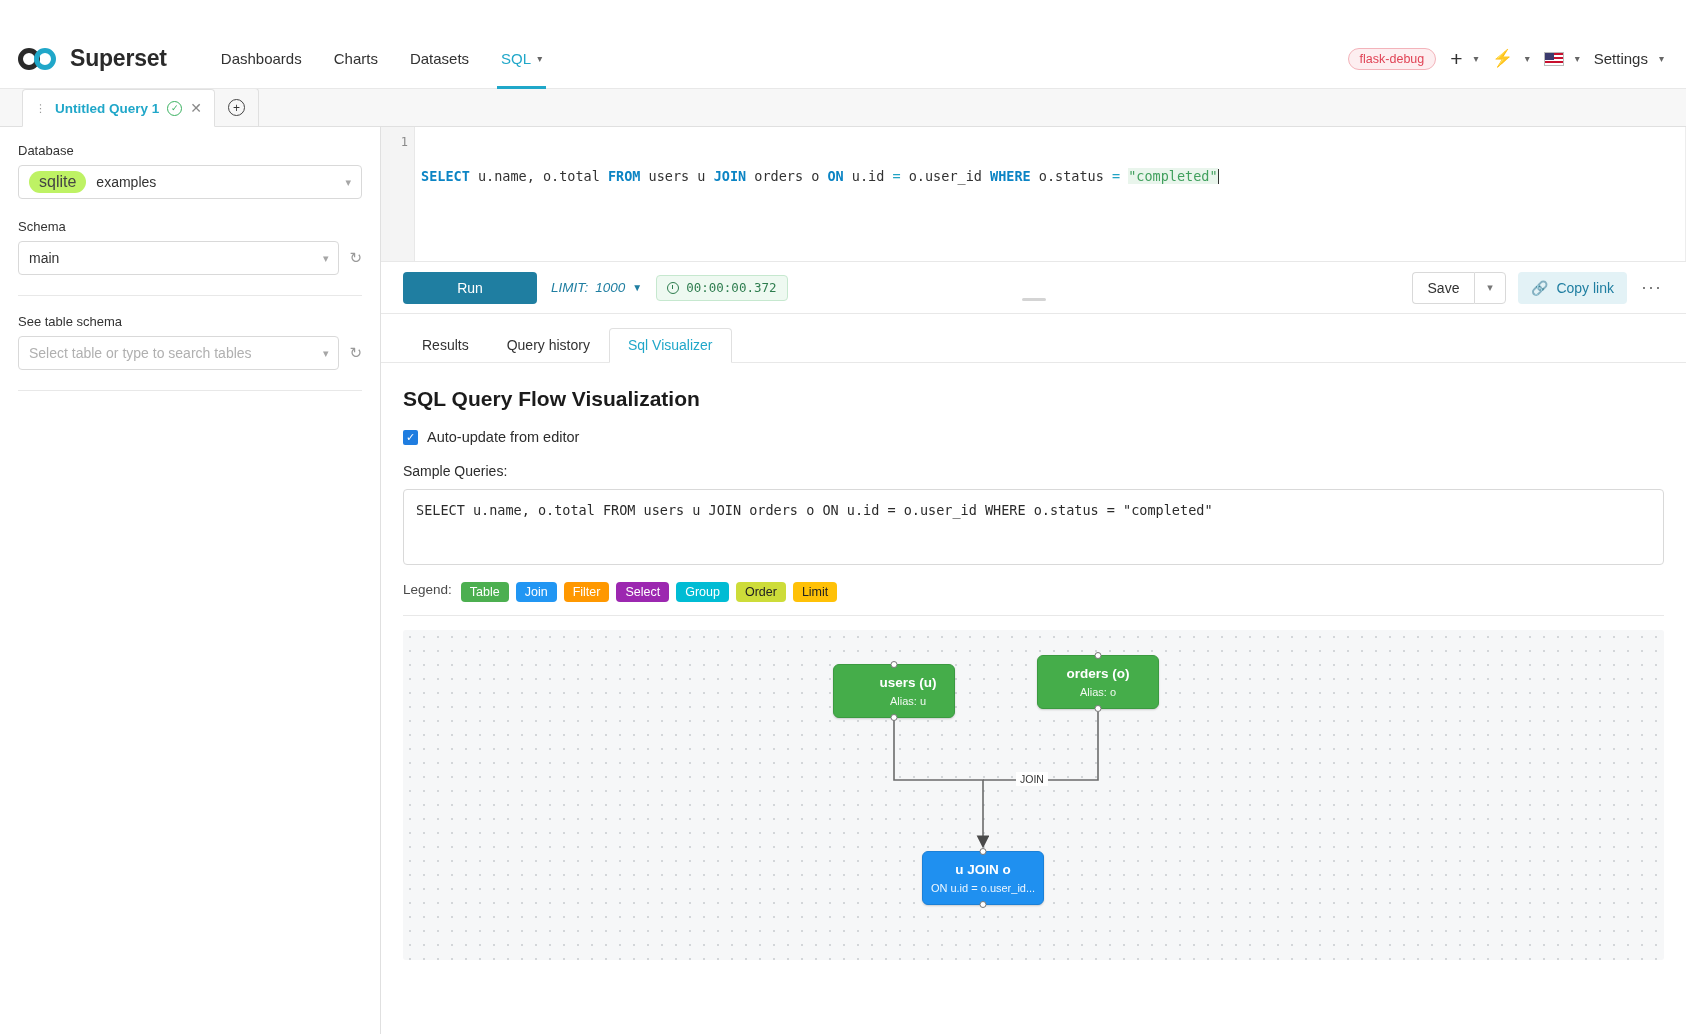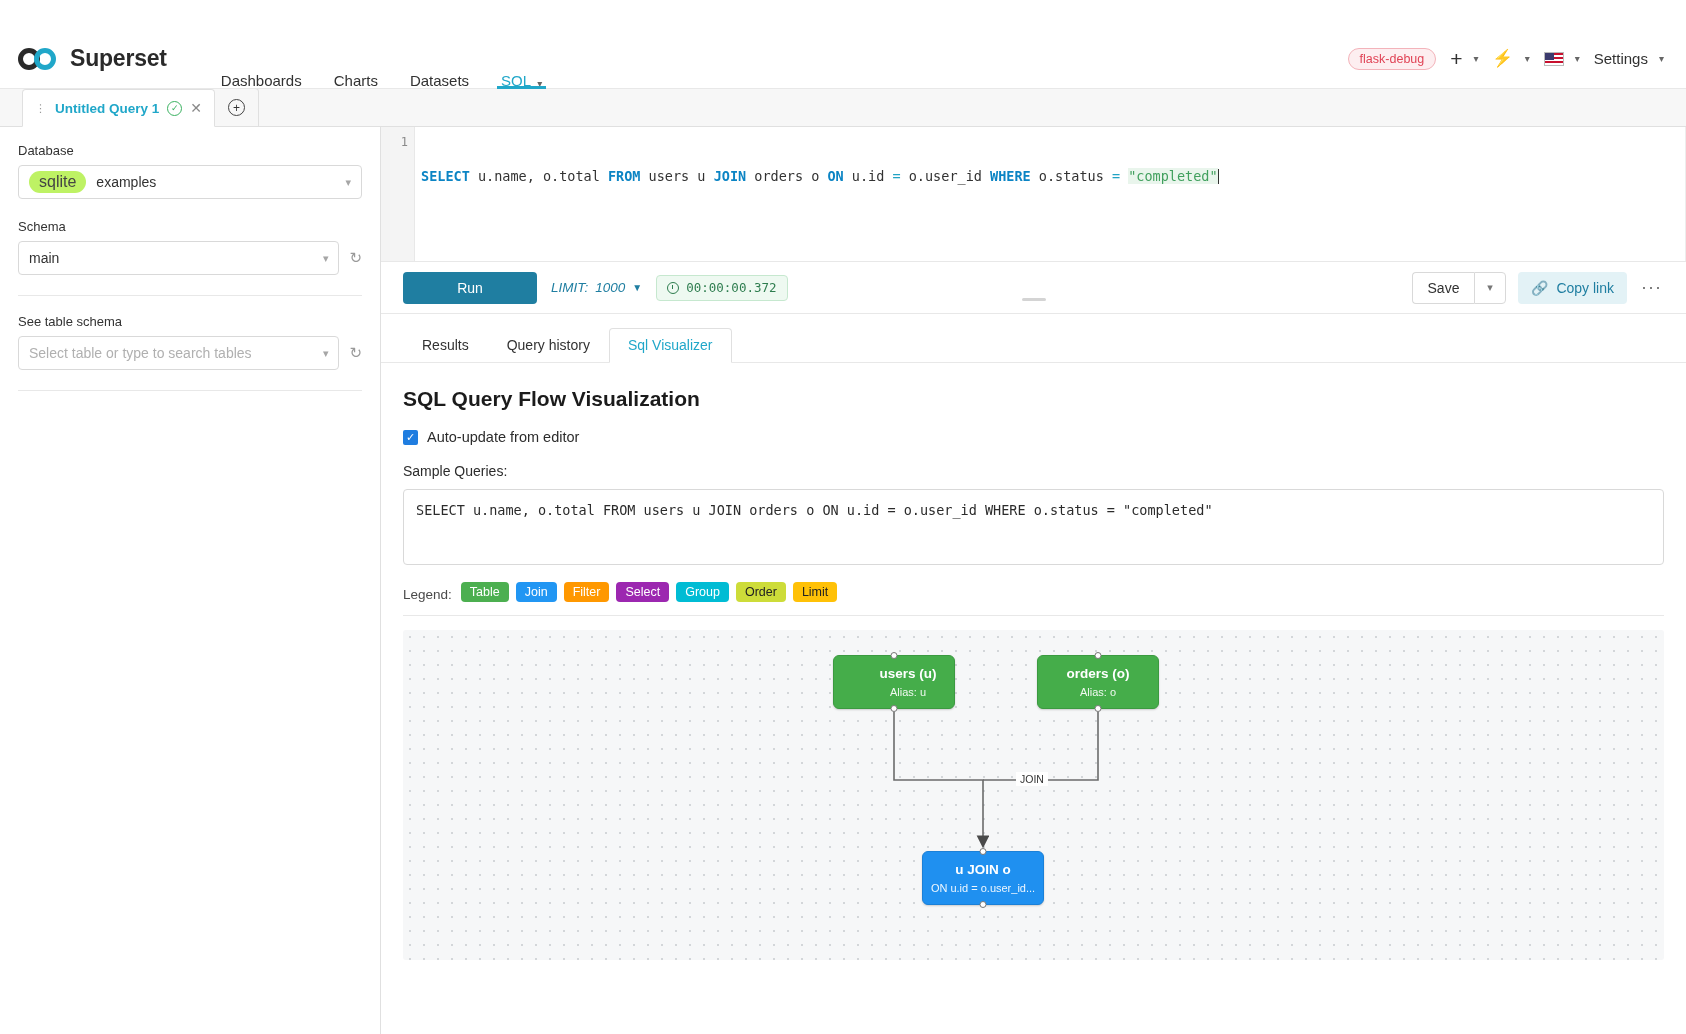--- a/index.html
+++ b/index.html
@@ -28,21 +28,21 @@
   .brand-logo { width:42px; height:22px; position:relative; }
   .brand-logo .ring {
     position:absolute; top:0; width:22px; height:22px; border-radius:50%;
     border:5px solid #2a2a2a; background:transparent;
   }
   .brand-logo .ring.left { left:0; }
   .brand-logo .ring.right { left:16px; border-color:#20a7c9; }
   .brand-text { font-size:23px; font-weight:bold; color:#2a2a2a; letter-spacing:-0.2px; }
   .nav-links { display:flex; align-items:center; gap:0; height:60px; }
   .nav-link {
-    padding: 0 16px; height:60px; display:flex; align-items:flex-end;
+    padding: 0 16px; height:60px; display:flex; align-items:center;
     font-size:15px; color:#323232; cursor:pointer; position:relative;
   }
   .nav-link.active { color:#20a7c9; }
   .nav-link.active:after {
     content:""; position:absolute; left:12px; right:12px; bottom:0;
     height:3px; background:#20a7c9;
   }
   .caret { display:inline-block; margin-left:6px; font-size:10px; color:#666; }
   .nav-right { margin-left:auto; display:flex; align-items:center; gap:14px; }
   .debug-badge {
@@ -201,21 +201,21 @@
   .samples { display:flex; gap:8px; margin-bottom:16px; flex-wrap:wrap; }
   .sbtn {
     background:#f2f2f2; border:1px solid #dcdcdc; border-radius:4px; padding:7px 13px;
     font-size:13.5px; color:#2c2c2c; cursor:pointer; font-family:inherit;
   }
   .sql-textarea {
     width:100%; height:76px; border:1px solid #d9d9d9; border-radius:4px; padding:10px 12px;
     font-family:"DejaVu Sans Mono", monospace; font-size:13.5px; color:#2b2b2b; resize:none;
     outline:none; line-height:1.5; background:#fff;
   }
-  .legend-row { display:flex; align-items:flex-end; gap:7px; padding: 14px 0 13px; border-bottom:1px solid #e8e8e8; }
+  .legend-row { display:flex; align-items:flex-start; gap:7px; padding: 14px 0 13px; border-bottom:1px solid #e8e8e8; }
   .legend-label { font-size:13.5px; color:#4a4a4a; margin-right:2px; }
   .chip { border-radius:4px; padding:3px 9px; font-size:12.5px; color:#fff; }
 
   
   .canvas {
     position:relative; margin-top:14px; height:330px; background:#f6f7f8; border-radius:3px;
     background-image: radial-gradient(#d3d6d9 1px, transparent 1px);
     background-size: 14px 14px; overflow:hidden;
   }
   .node {
@@ -408,21 +408,21 @@
             <marker id="arrow" markerWidth="10" markerHeight="10" refX="6" refY="4" orient="auto">
               <path d="M0,0 L8,4 L0,8 z" fill="#4a4a4a"></path>
             </marker>
           </defs>
           <path d="M491,82 L491,150 L580,150 L580,215" stroke="#6b6b6b" stroke-width="1.6" fill="none" marker-end="url(#arrow)"></path>
           <path d="M695,82 L695,150 L580,150" stroke="#6b6b6b" stroke-width="1.6" fill="none"></path>
         </svg>
 
         <div class="edge-label" style="left:613px; top:142px;">JOIN</div>
 
-        <div class="node table-node" style="left:430px; top:25px;padding-left:28px;">
+        <div class="node table-node" style="left:430px; top:34px;padding-left:28px;">
           <span class="handle top"></span>
           <div class="n-title">users (u)</div>
           <div class="n-sub">Alias: u</div>
           <span class="handle bottom"></span>
         </div>
 
         <div class="node table-node" style="left:634px; top:25px;">
           <span class="handle top"></span>
           <div class="n-title">orders (o)</div>
           <div class="n-sub">Alias: o</div>

